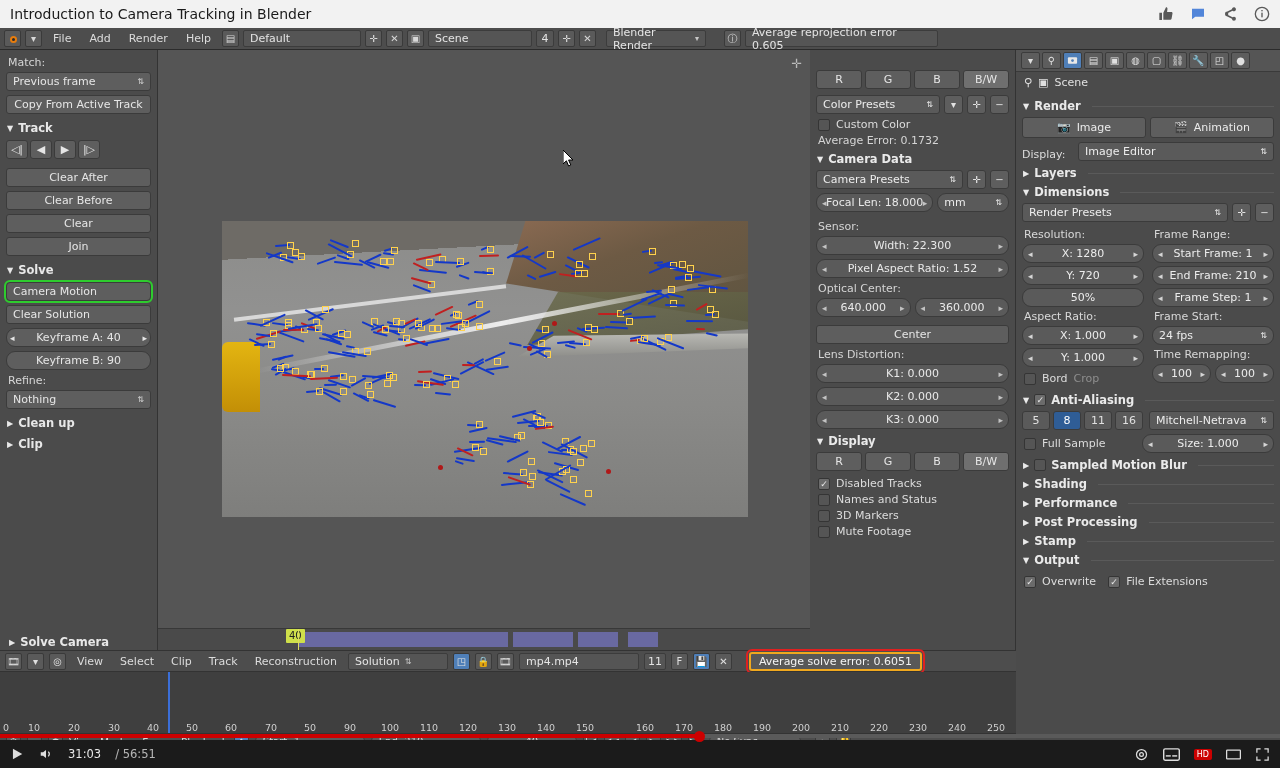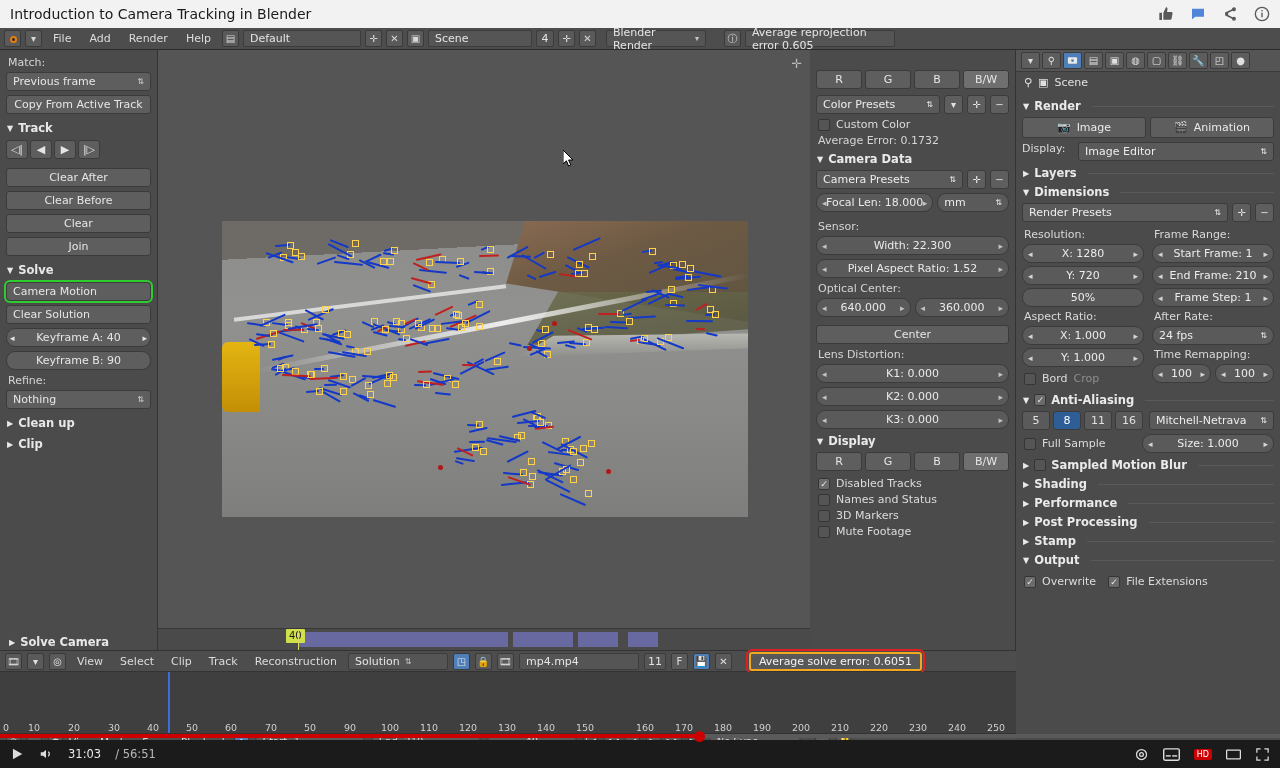--- a/index.html
+++ b/index.html
@@ -187,21 +187,21 @@
   .rsect {
     display:flex; align-items:center; gap:5px; font-size:11.5px; font-weight:bold; color:#eaeaea;
     margin:5px 0 4px 1px;
   }
   .rsect .line { flex:1; height:1px; background:#5a5a5a; margin-left:6px; }
   .twocol { display:flex; gap:4px; }
   .bigbtn {
     flex:1; height:21px; background:#5e5e5e; border:1px solid #3b3b3b; border-radius:3px;
     display:flex; align-items:center; justify-content:center; gap:6px; font-size:11px; color:#eaeaea;
   }
-  .labelrow { display:flex; align-items:flex-start; gap:8px; margin:4px 0; }
+  .labelrow { display:flex; align-items:flex-end; gap:8px; margin:4px 0; }
   .labelrow .lk { width:48px; font-size:11px; color:#dcdcdc; text-align:left;}
   .dd {
     flex:1; height:19px; background:#5a5a5a; border:1px solid #3b3b3b; border-radius:3px;
     display:flex; align-items:center; padding:0 6px; font-size:11px; color:#ececec;
   }
   .dd .ar { margin-left:auto; font-size:8px; }
   .colhdr { font-size:11px; color:#d8d8d8; margin:2px 0 3px 2px;}
   .npill {
     height:19px; background:#5a5a5a; border:1px solid #3b3b3b; border-radius:9px;
     display:flex; align-items:center; justify-content:center; position:relative;
@@ -304,21 +304,21 @@
       <div class="sq">▣</div>
       <div class="hfield" style="width:104px">Scene</div>
       <div class="hfield" style="width:18px;justify-content:center">4</div>
       <div class="sq">✛</div>
       <div class="sq">✕</div>
       <div class="hfield" style="width:100px; margin-left:6px">
         <span>Blender Render</span>
         <span class="drop-arrow">▾</span>
       </div>
       <div class="sq" style="margin-left:14px">ⓘ</div>
-      <div class="hfield" style="width:150px">Average reprojection error 0.605</div>
+      <div class="hfield" style="width:193px">Average reprojection error 0.605</div>
     </div>
 
     <div class="leftpanel">
       <div class="lbl">Match:</div>
       <div class="wbtn">
         <span>Previous frame</span>
         <span class="ar">⇅</span>
       </div>
       <div class="wbtn center">Copy From Active Track</div>
 
@@ -941,21 +941,21 @@
             <div class="npill">
               <span class="lf">◂</span>
               <span>End Frame: 210</span>
               <span class="rt">▸</span>
             </div>
             <div class="npill">
               <span class="lf">◂</span>
               <span>Frame Step: 1</span>
               <span class="rt">▸</span>
             </div>
-            <div class="colhdr">After Rate:</div>
+            <div class="colhdr">Frame Start:</div>
             <div class="dd" style="border-radius:9px;justify-content:center;height:19px;margin-bottom:3px">
               <span>24 fps</span>
               <span class="ar">⇅</span>
             </div>
             <div class="colhdr">Time Remapping:</div>
             <div style="display:flex;gap:4px">
               <div class="npill" style="flex:1;padding:0 4px">
                 <span class="lf">◂</span>
                 <span>100</span>
                 <span class="rt">▸</span>

